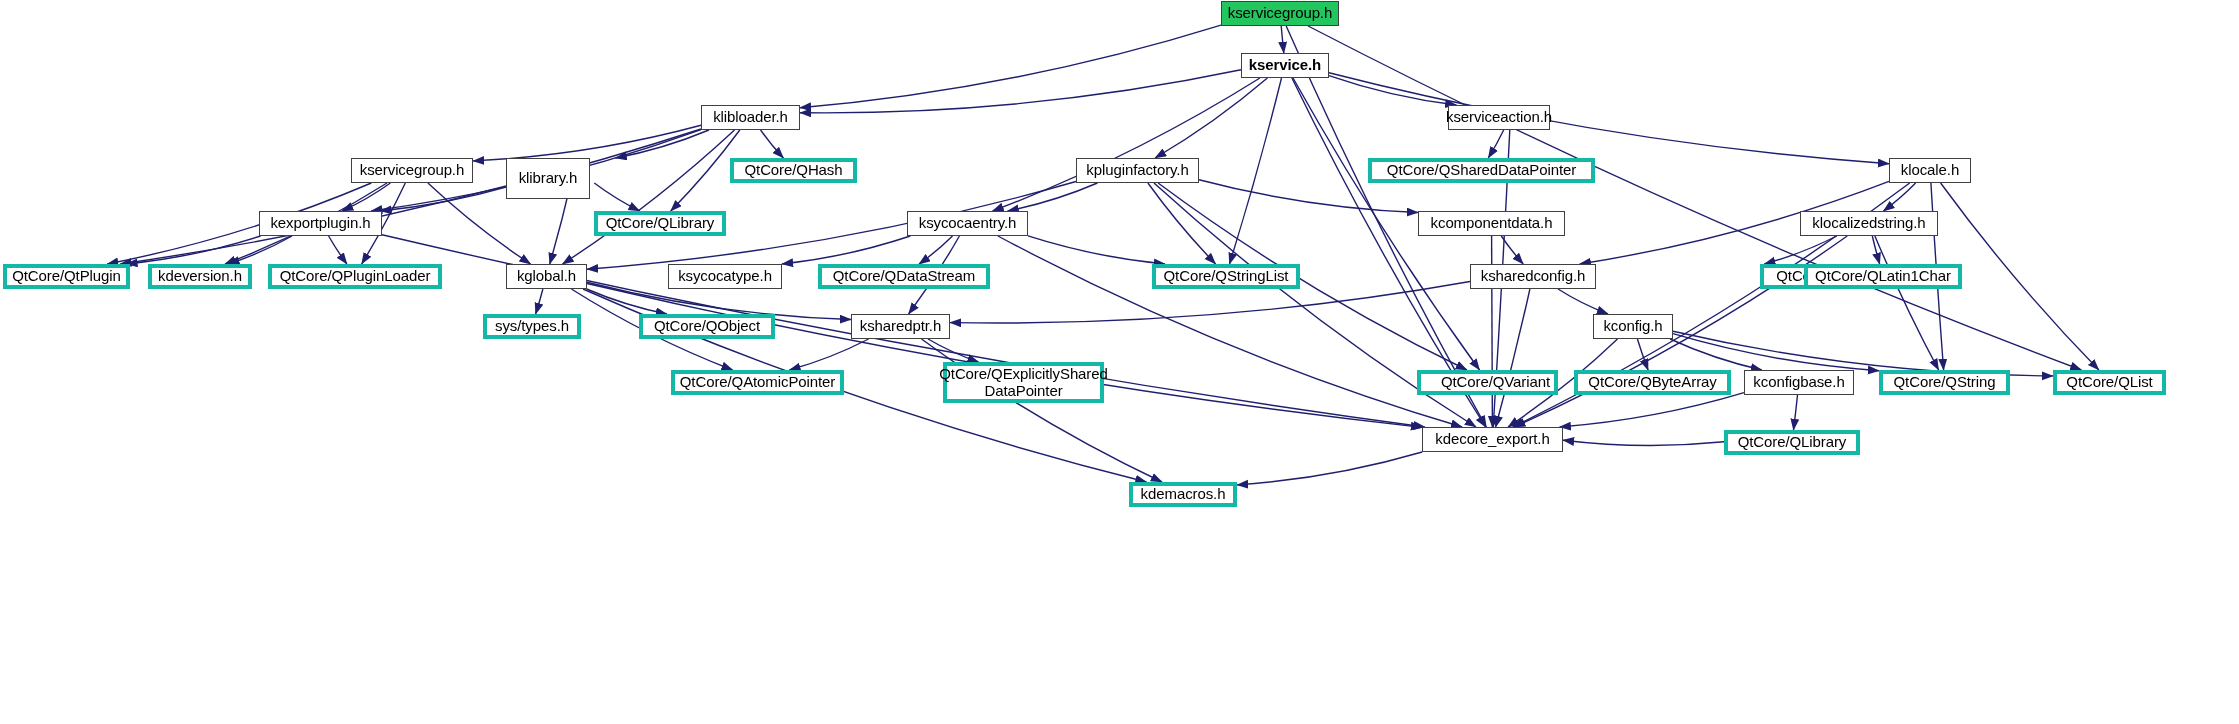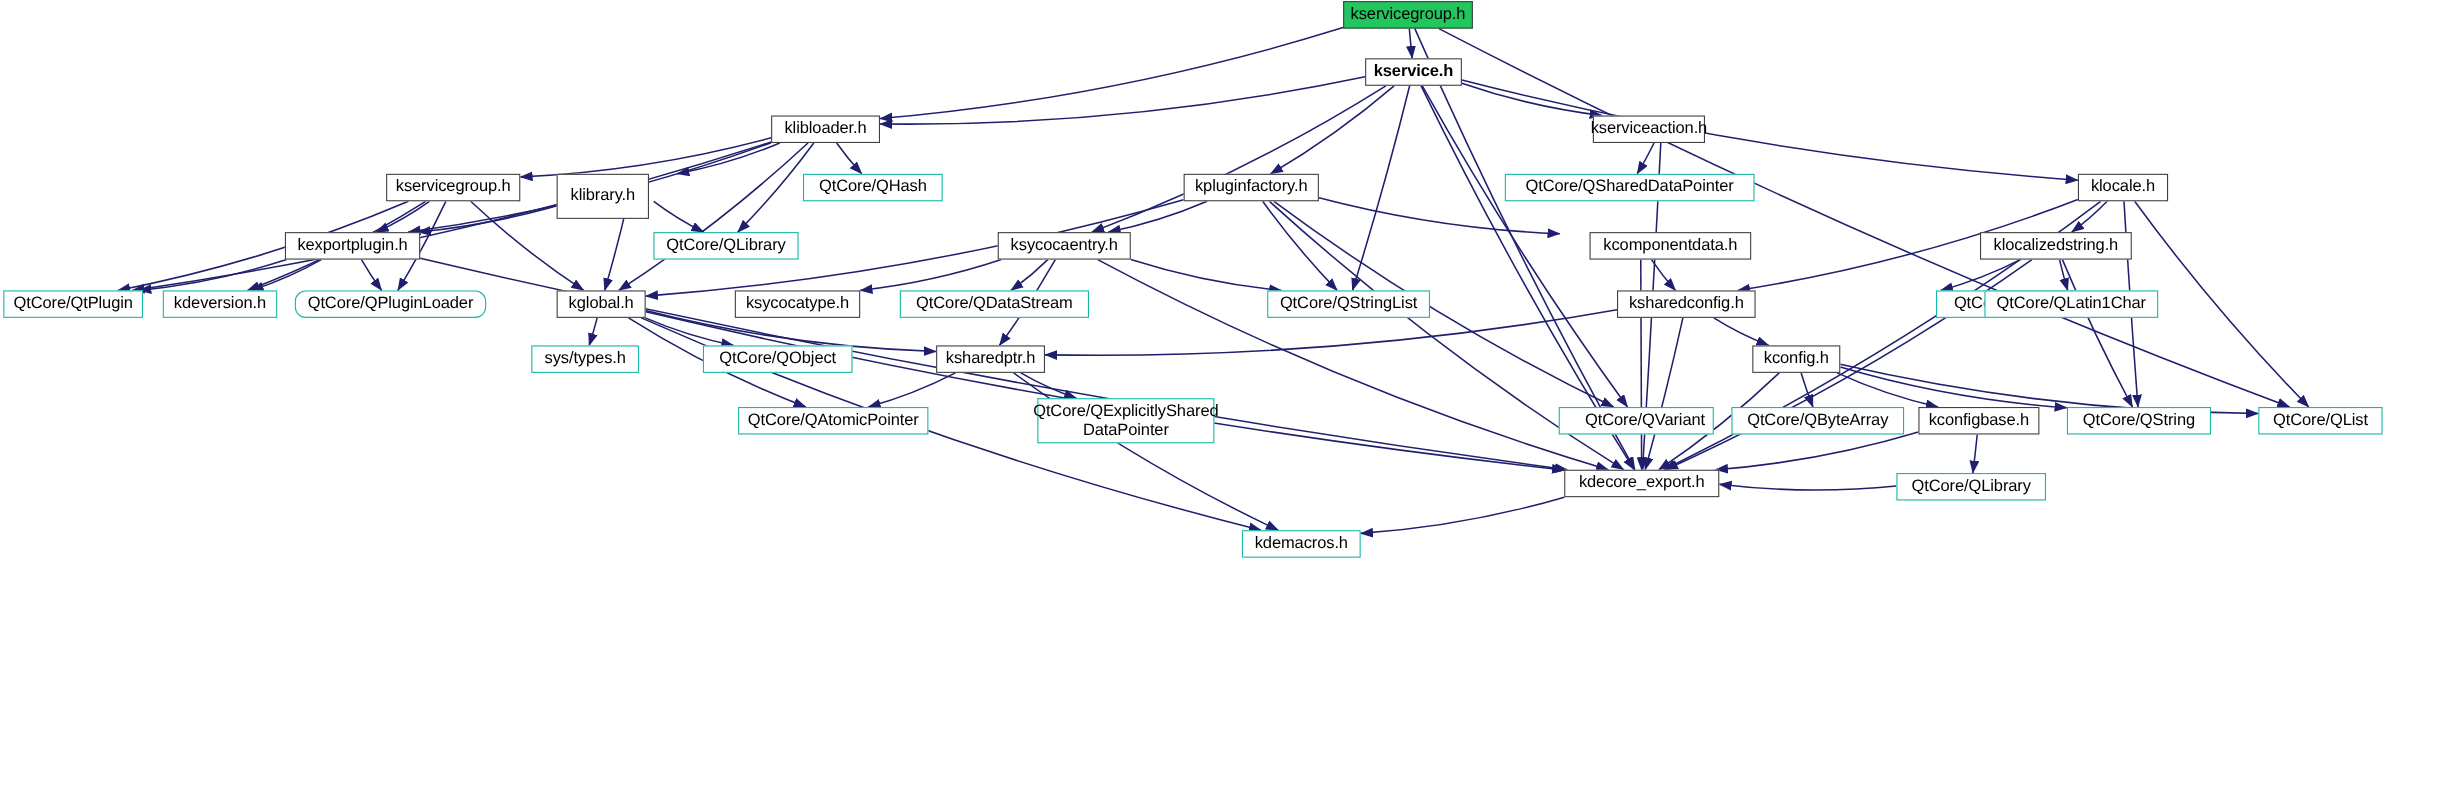--- a/index.html
+++ b/index.html
@@ -24,21 +24,21 @@
     pointer-events: none;
   }
   .node {
     position: absolute;
     box-sizing: border-box;
     display: flex;
     align-items: center;
     justify-content: center;
     text-align: center;
     background: #ffffff;
-    border: 1px solid #14b8a6;
+    border: 4px solid #14b8a6;
     color: #000000;
     font-size: 15px;
     line-height: 1.08;
     letter-spacing: -0.1px;
     white-space: pre-line;
     z-index: 5;
   }
   .node.strong {
     border: 1.5px solid #404040;
   }
@@ -143,25 +143,25 @@
       <div class="node" style="left: 1368px; top: 158px; width: 227px; height: 25px;">QtCore/QSharedDataPointer</div>
       <div class="node strong" style="left: 701px; top: 105px; width: 99px; height: 25px;">klibloader.h</div>
       <div class="node strong" style="left: 351px; top: 158px; width: 122px; height: 25px;">kservicegroup.h</div>
       <div class="node strong" style="left: 506px; top: 158px; width: 84px; height: 41px;">klibrary.h</div>
       <div class="node" style="left: 730px; top: 158px; width: 127px; height: 25px;">QtCore/QHash</div>
       <div class="node strong" style="left: 1076px; top: 158px; width: 123px; height: 25px;">kpluginfactory.h</div>
       <div class="node strong" style="left: 1889px; top: 158px; width: 82px; height: 25px;">klocale.h</div>
       <div class="node strong" style="left: 259px; top: 211px; width: 123px; height: 25px;">kexportplugin.h</div>
       <div class="node" style="left: 594px; top: 211px; width: 132px; height: 25px;">QtCore/QLibrary</div>
       <div class="node strong" style="left: 907px; top: 211px; width: 121px; height: 25px;">ksycocaentry.h</div>
-      <div class="node strong" style="left: 1418px; top: 211px; width: 147px; height: 25px; margin-left: 27px;">kcomponentdata.h</div>
+      <div class="node strong" style="left: 1418px; top: 211px; width: 147px; height: 25px;">kcomponentdata.h</div>
       <div class="node strong" style="left: 1800px; top: 211px; width: 138px; height: 25px;">klocalizedstring.h</div>
       <div class="node" style="left: 3px; top: 264px; width: 127px; height: 25px;">QtCore/QtPlugin</div>
       <div class="node" style="left: 148px; top: 264px; width: 104px; height: 25px;">kdeversion.h</div>
-      <div class="node" style="left: 268px; top: 264px; width: 174px; height: 25px; border-radius: 10px;">QtCore/QPluginLoader</div>
+      <div class="node" style="left: 268px; top: 264px; width: 174px; height: 25px;">QtCore/QPluginLoader</div>
       <div class="node strong" style="left: 506px; top: 264px; width: 81px; height: 25px;">kglobal.h</div>
       <div class="node strong" style="left: 668px; top: 264px; width: 114px; height: 25px;">ksycocatype.h</div>
       <div class="node" style="left: 818px; top: 264px; width: 172px; height: 25px;">QtCore/QDataStream</div>
       <div class="node" style="left: 1152px; top: 264px; width: 148px; height: 25px;">QtCore/QStringList</div>
       <div class="node strong" style="left: 1470px; top: 264px; width: 126px; height: 25px;">ksharedconfig.h</div>
       <div class="node" style="left: 1760px; top: 264px; width: 128px; height: 25px;">QtCore/QChar</div>
       <div class="node" style="left: 1804px; top: 264px; width: 158px; height: 25px;">QtCore/QLatin1Char</div>
       <div class="node" style="left: 483px; top: 314px; width: 98px; height: 25px;">sys/types.h</div>
       <div class="node" style="left: 639px; top: 314px; width: 136px; height: 25px;">QtCore/QObject</div>
       <div class="node strong" style="left: 851px; top: 314px; width: 99px; height: 25px;">ksharedptr.h</div>

